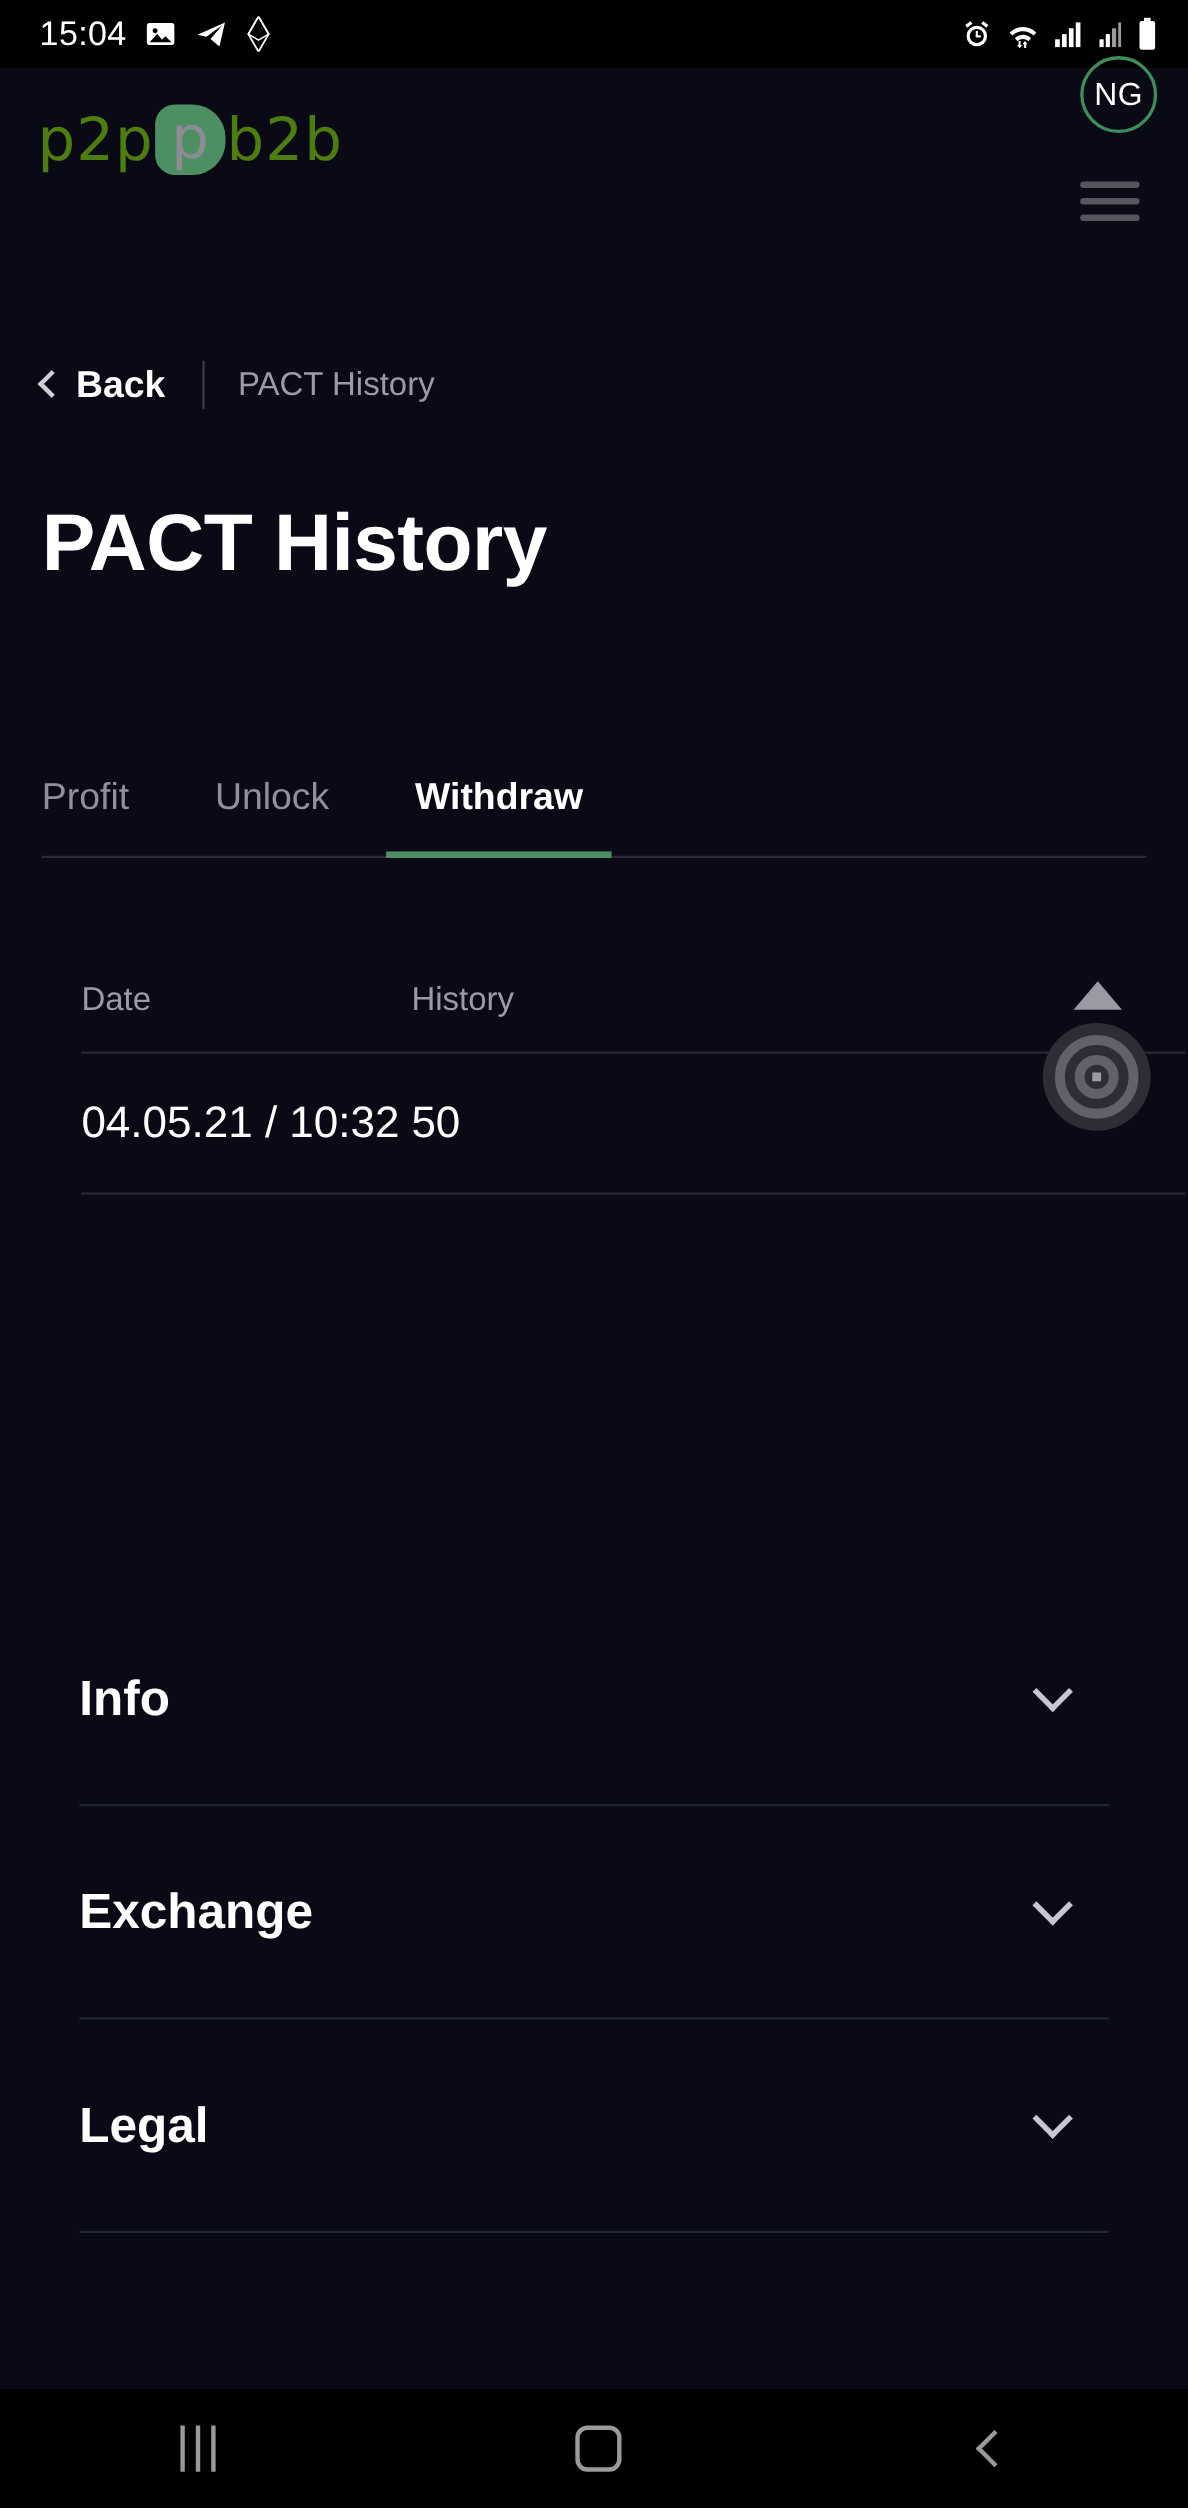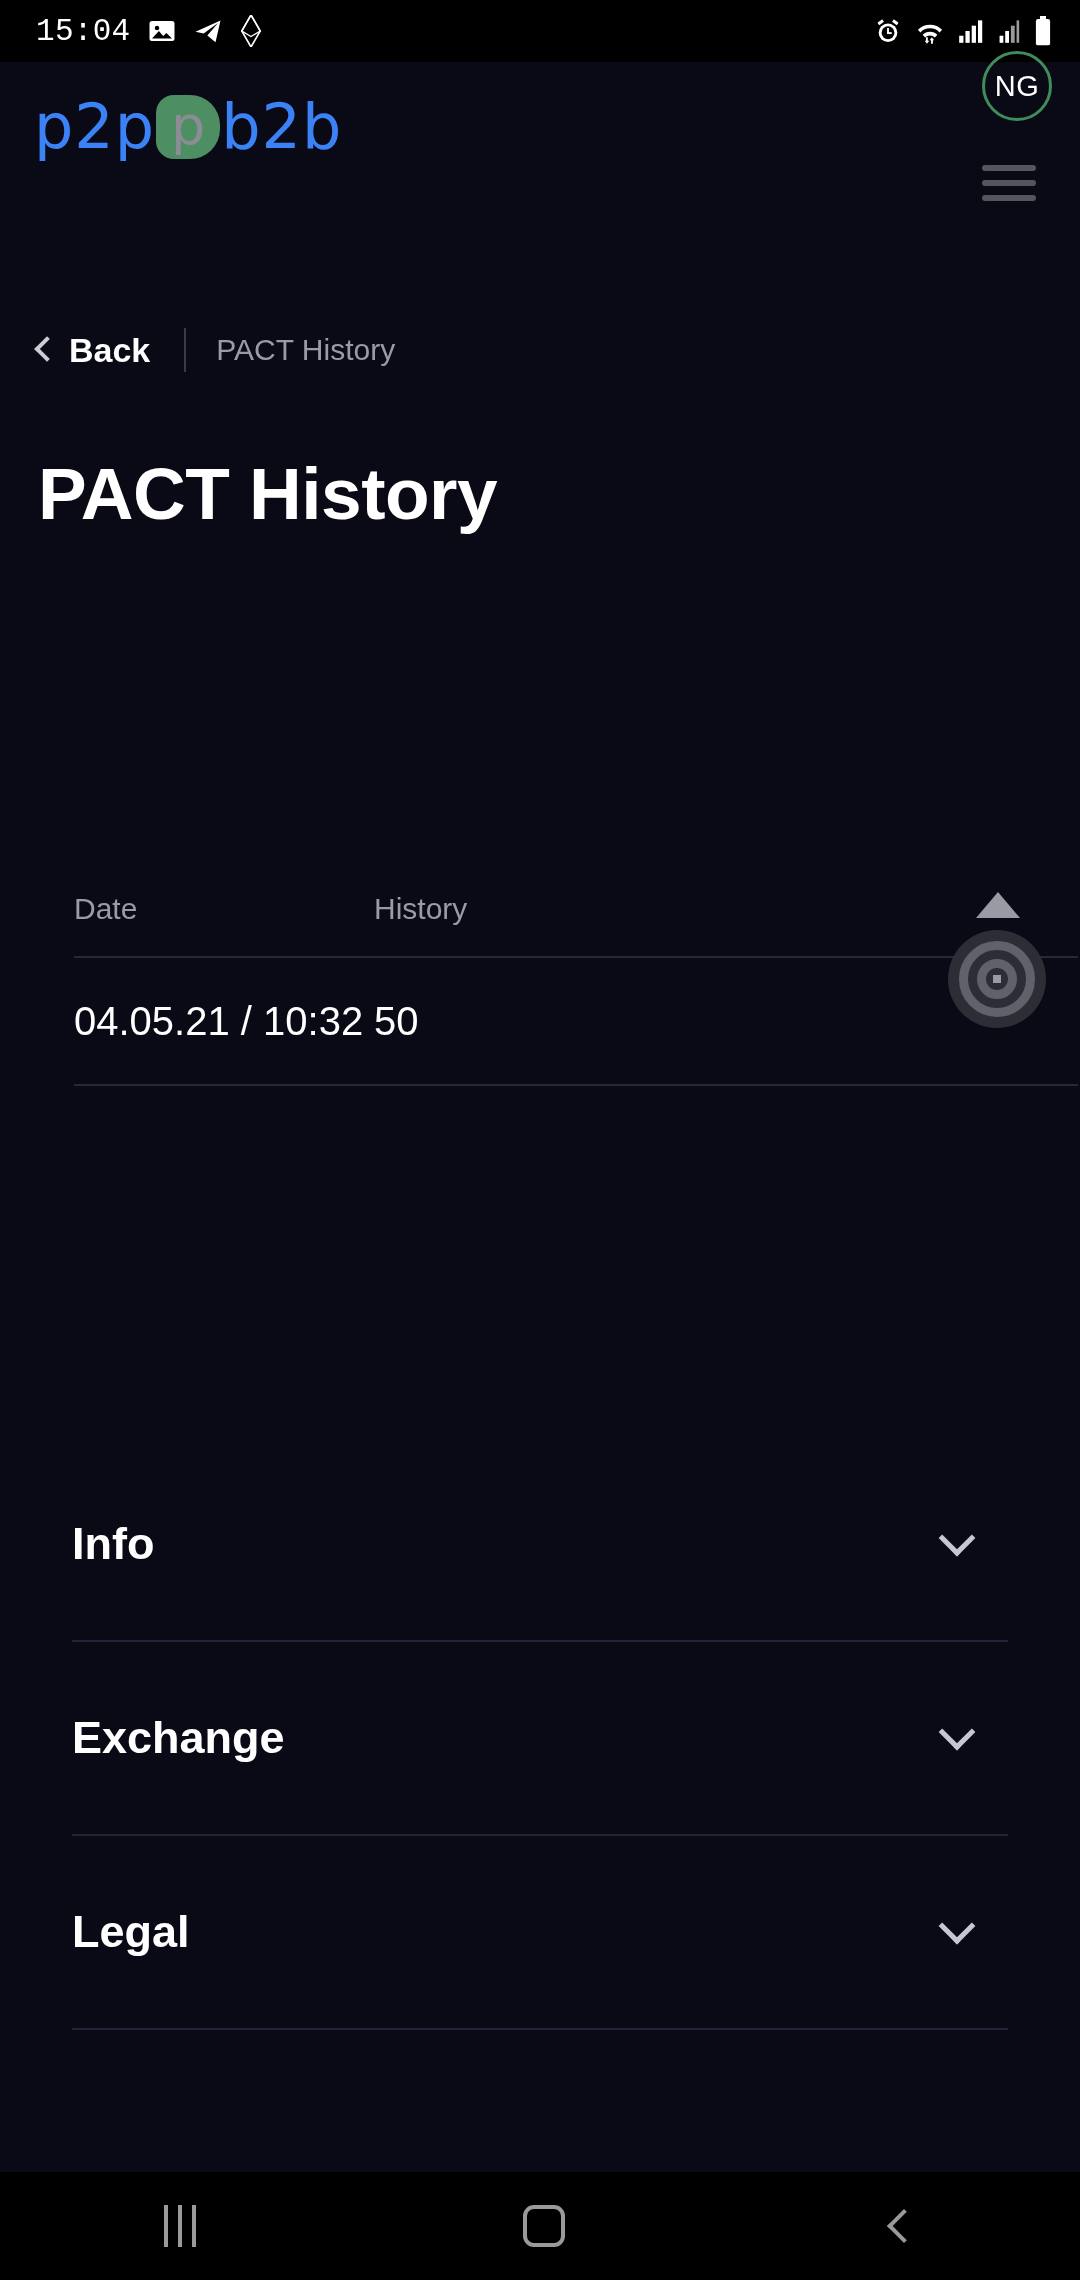--- a/index.html
+++ b/index.html
@@ -29,21 +29,20 @@
     background: #000000;
     display: flex;
     align-items: center;
     justify-content: space-between;
     padding: 0 28px 0 36px;
   }
   .status-left {
     display: flex;
     align-items: center;
     gap: 16px;
-    font-family: Liberation Mono, monospace;
   }
   .status-time {
     color: #ffffff;
     font-size: 31px;
     letter-spacing: 0.3px;
   }
   .status-right {
     display: flex;
     align-items: center;
     gap: 13px;
@@ -60,23 +59,23 @@
     align-items: center;
     justify-content: space-between;
     padding: 0 28px 0 34px;
   }
   .logo {
     display: flex;
     align-items: center;
     height: 72px;
   }
   .logo-text {
-    font-size: 62px;
+    font-size: 54px;
     font-weight: 500;
-    color: #3b82f6;
+    color: #4d7c0f;
     letter-spacing: 1px;
     line-height: 1;
     font-family: "DejaVu Sans", sans-serif;
   }
   .logo-badge {
     position: relative;
     width: 64px;
     height: 64px;
     background: #4d8f63;
     border-radius: 18px 30px 30px 18px;
@@ -412,20 +411,25 @@
     <a class="back-link">
       <span class="chev-left"></span>
       <span>Back</span>
     </a>
     <span class="crumb-sep"></span>
     <span class="crumb-current">PACT History</span>
   </div>
 
   <h1 class="page-title">PACT History</h1>
 
+  <div class="tabs">
+    <div class="tab">Profit</div>
+    <div class="tab">Unlock</div>
+    <div class="tab active">Withdraw</div>
+  </div>
 
   <div class="table">
     <div class="t-row t-head">
       <div class="t-cell t-cell-date">Date</div>
       <div class="t-cell t-cell-amount">History</div>
     </div>
     <div class="t-body">
       <div class="t-row">
         <div class="t-cell t-cell-date">04.05.21 / 10:32</div>
         <div class="t-cell t-cell-amount">50</div>

